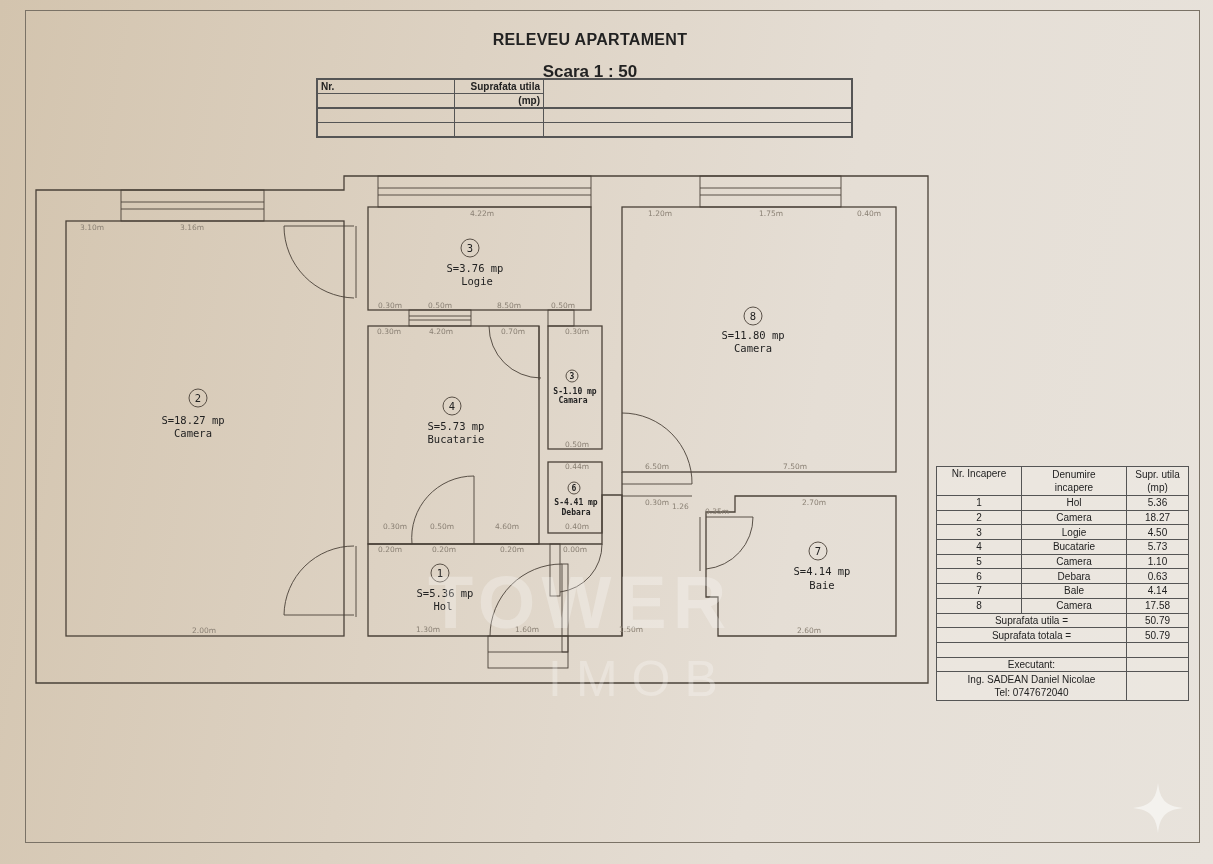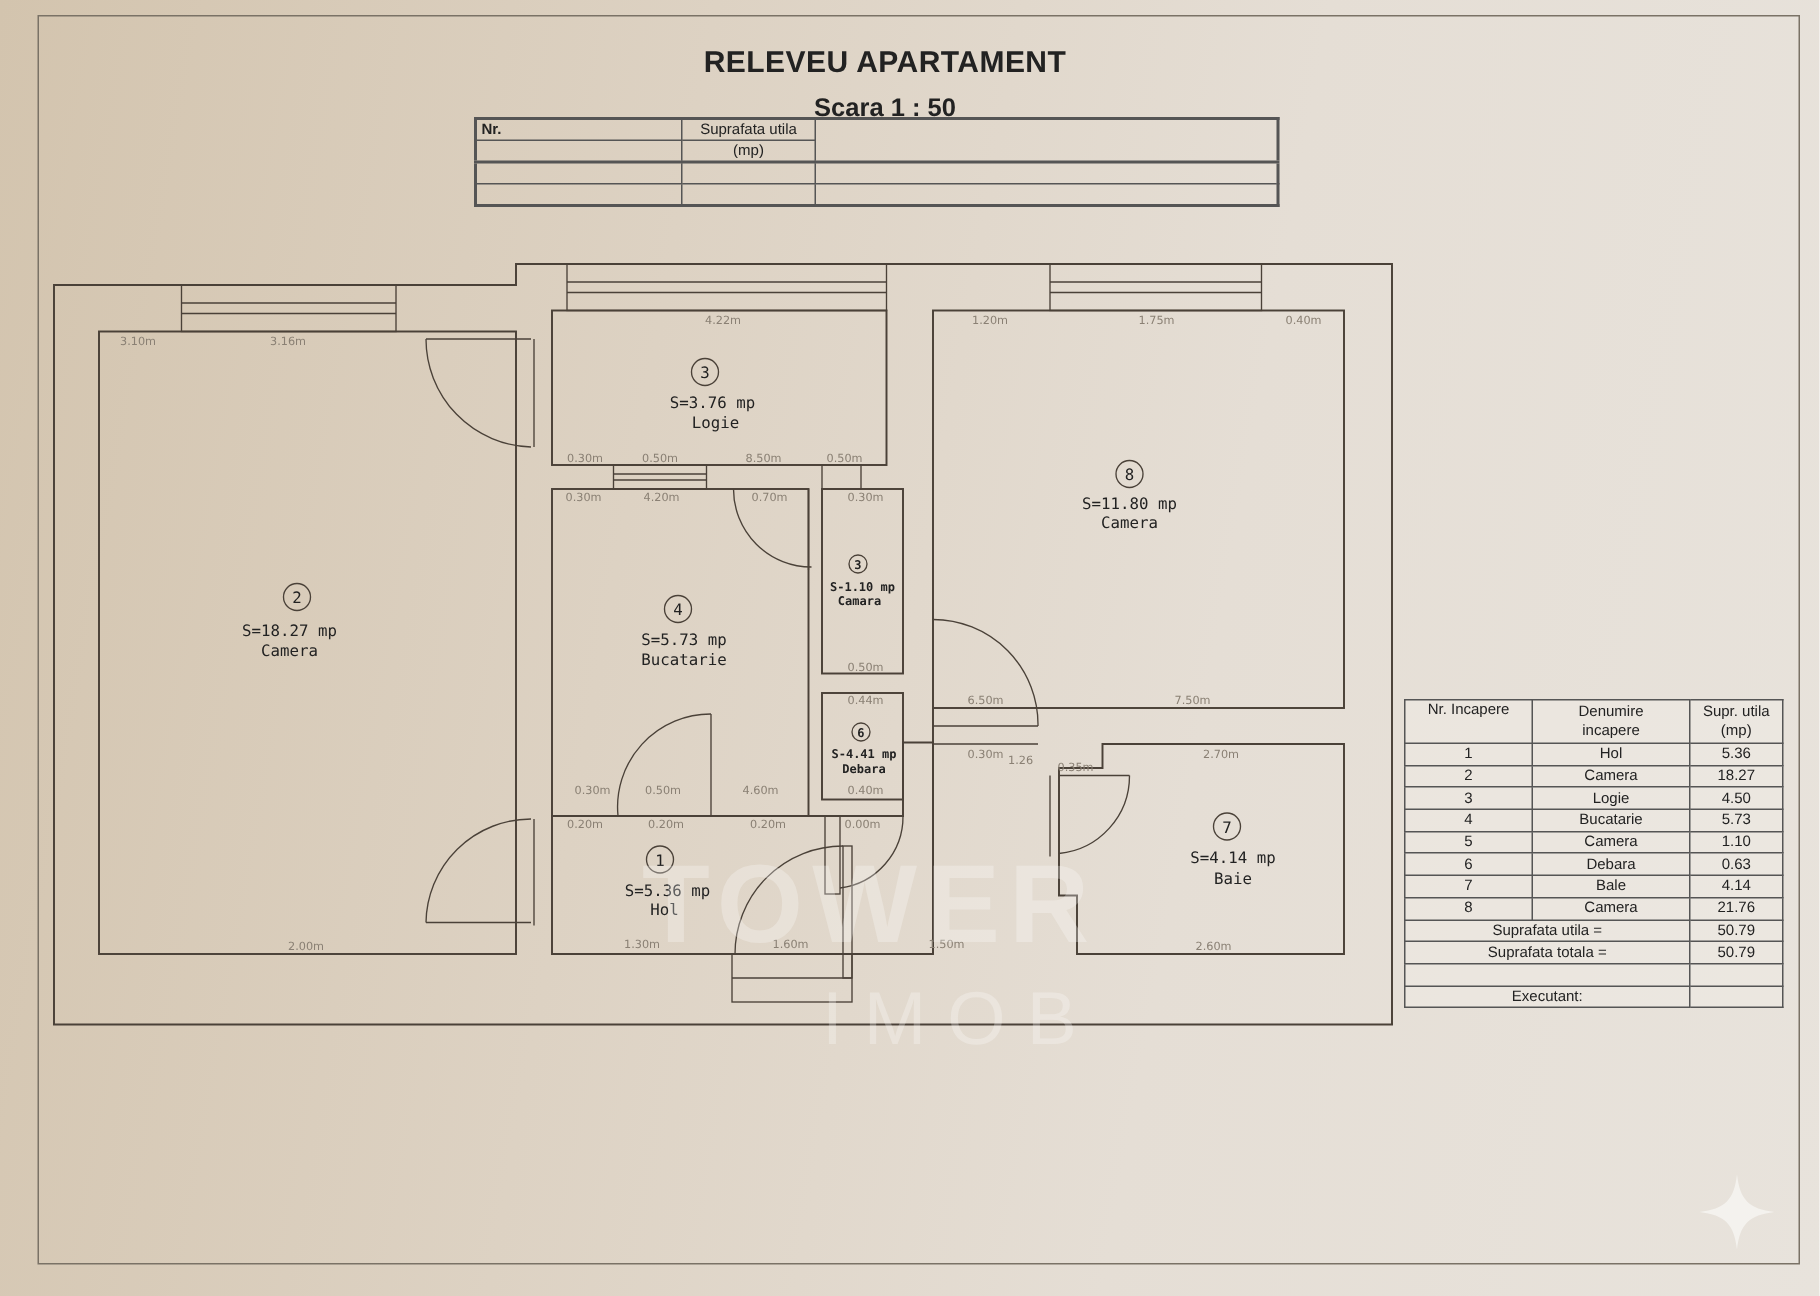--- a/index.html
+++ b/index.html
@@ -3,25 +3,25 @@
 <meta charset="utf-8">
 <style>
   html, body { margin:0; padding:0; }
   body {
     width:1213px; height:864px; overflow:hidden; position:relative;
     background: linear-gradient(100deg, #d3c4ae 0%, #ddd2c3 35%, #e5ded5 65%, #e8e3dc 100%);
     font-family: "Liberation Sans", sans-serif;
     color:#222;
   }
   .frame { position:absolute; left:25px; top:10px; width:1175px; height:833px; border:1px solid #7a7266; box-sizing:border-box; }
-  .title { position:absolute; left:0; width:1180px; top:31px; text-align:center; font-size:20px; font-weight:bold; letter-spacing:0.3px; }
+  .title { position:absolute; left:0; width:1180px; top:31px; text-align:center; font-size:16px; font-weight:bold; letter-spacing:0.3px; }
   .scale { position:absolute; left:0; width:1180px; top:62px; text-align:center; font-size:17px; font-weight:bold; }
   table.top { position:absolute; left:316px; top:78px; width:537px; border-collapse:collapse; border:2px solid #555; font-size:10px; }
   table.top td { border:1px solid #555; height:13px; padding:0 3px; vertical-align:middle; }
-  table.top td.c { text-align:center; font-weight:normal; }
+  table.top td.c { text-align:right; font-weight:bold; }
   table.top td.b { font-weight:bold; }
 
   svg.plan { position:absolute; left:0; top:0; }
   .rlabel { font-family:"DejaVu Sans Mono", monospace; font-size:10.5px; fill:#222; text-anchor:middle; }
   .rlabel-s { font-family:"DejaVu Sans Mono", monospace; font-size:8px; fill:#222; text-anchor:middle; font-weight:bold; }
   .dim { font-family:"DejaVu Sans", sans-serif; font-size:7.5px; fill:#8a8074; }
   .wall { stroke:#4a4138; stroke-width:1.3; fill:none; }
   .thin { stroke:#4a4138; stroke-width:0.9; fill:none; }
 
   table.rooms { position:absolute; left:936px; top:466px; width:253px; border-collapse:collapse; border:1.5px solid #444; font-size:10px; background:rgba(240,236,230,0.5); }
@@ -253,38 +253,42 @@
         <td>0.63</td>
       </tr>
   <tr>
         <td>7</td>
         <td>Bale</td>
         <td>4.14</td>
       </tr>
   <tr>
         <td>8</td>
         <td>Camera</td>
-        <td>21.76</td>
+        <td>17.58</td>
       </tr>
   <tr>
         <td colspan="2">Suprafata utila =</td>
         <td>50.79</td>
       </tr>
   <tr>
         <td colspan="2">Suprafata totala =</td>
         <td>50.79</td>
       </tr>
   <tr>
         <td colspan="2"></td>
         <td></td>
       </tr>
   <tr>
         <td colspan="2">Executant:</td>
         <td></td>
       </tr>
+  <tr>
+    <td colspan="2" style="height:28px"><span>Ing. SADEAN Daniel Nicolae</span><br><span>Tel: 0747672040</span></td>
+    <td></td>
+  </tr>
 </tbody>
   </table>
 
 <div class="wm" style="left:428px;top:560px;font-size:74px;letter-spacing:6px;">TOWER</div>
 <div class="wm" style="left:520px;top:650px;font-size:50px;font-weight:normal;letter-spacing:14px;margin-left:28px;">IMOB</div>
 
 <svg class="sparkle" viewBox="0 0 50 50">
   <path d="M25,0 C27,17 33,23 50,25 C33,27 27,33 25,50 C23,33 17,27 0,25 C17,23 23,17 25,0 Z" fill="#f4f2ee"></path>
 </svg>
 

